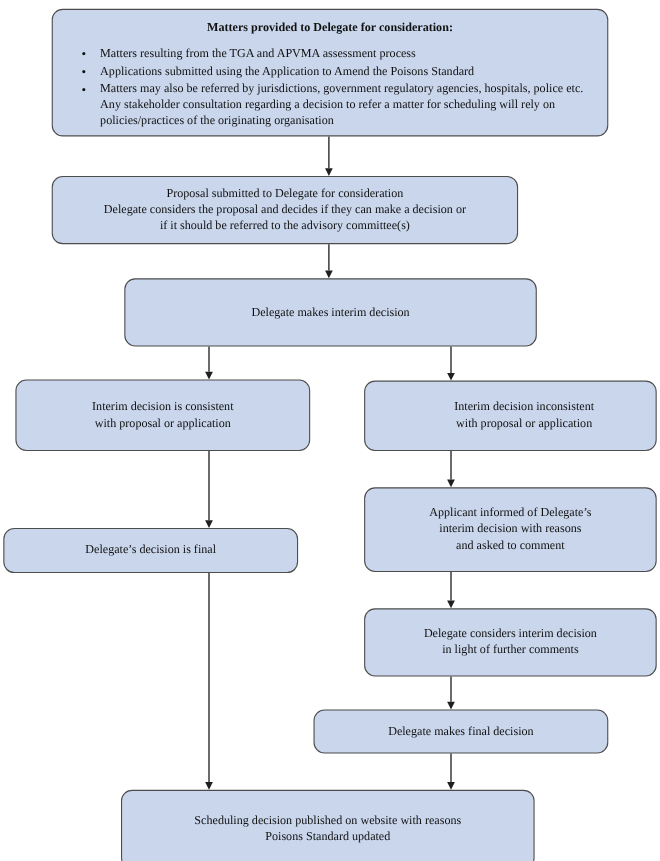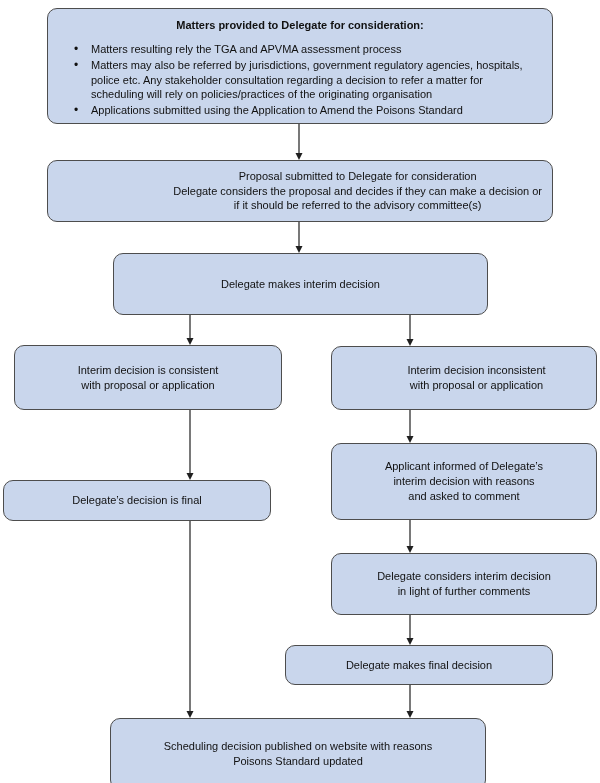--- a/index.html
+++ b/index.html
@@ -7,21 +7,21 @@
     --box-border:#4d4d4d;
     --arrow:#1f1f1f;
     --background:#ffffff;
     --text:#111111;
   }
   html,body{margin:0;padding:0;background:var(--background);}
   .canvas{
     position:relative;
     width:600px;height:783px;
     background:var(--background);
-    font-family:Liberation Sans, sans-serif;
+    font-family:Liberation Serif, serif;
     color:var(--text);
     overflow:hidden;
   }
   .connectors{
     position:absolute;left:0;top:0;width:600px;height:783px;
     pointer-events:none;
   }
   .connectors line{stroke:var(--arrow);stroke-width:1.2;}
   .connectors path{fill:var(--arrow);stroke:none;}
   .box{
@@ -121,27 +121,27 @@
 
     <g>
       <line x1="410" y1="685" x2="410" y2="711"></line>
       <path d="M406.5,711 L413.5,711 L410,718 Z"></path>
     </g>
   </svg>
 
   <div class="box box--content" style="left:47px;top:8px;width:506px;height:116px;">
     <div class="box-title">Matters provided to Delegate for consideration:</div>
     <ul>
-        <li>Matters resulting rely the TGA and APVMA assessment process</li>
+        <li>Matters resulting from the TGA and APVMA assessment process</li>
+        <li>Applications submitted using the Application to Amend the Poisons Standard</li>
         <li>Matters may also be referred by jurisdictions, government regulatory agencies, hospitals, police etc. Any stakeholder consultation regarding a decision to refer a matter for scheduling will rely on policies/practices of the originating organisation</li>
-        <li>Applications submitted using the Application to Amend the Poisons Standard</li>
       </ul>
   </div>
 
-  <div class="box" style="left:47px;top:160px;width:506px;height:62px;justify-content:flex-end;">
+  <div class="box" style="left:47px;top:160px;width:424px;height:62px;">
     <span class="multiline">Proposal submitted to Delegate for consideration
 Delegate considers the proposal and decides if they can make a decision or
 if it should be referred to the advisory committee(s)</span>
   </div>
 
   <div class="box" style="left:113px;top:253px;width:375px;height:62px;">
     <span class="multiline">Delegate makes interim decision</span>
   </div>
 
   <div class="box" style="left:3px;top:345px;width:268px;height:65px;margin-left:11px;">

